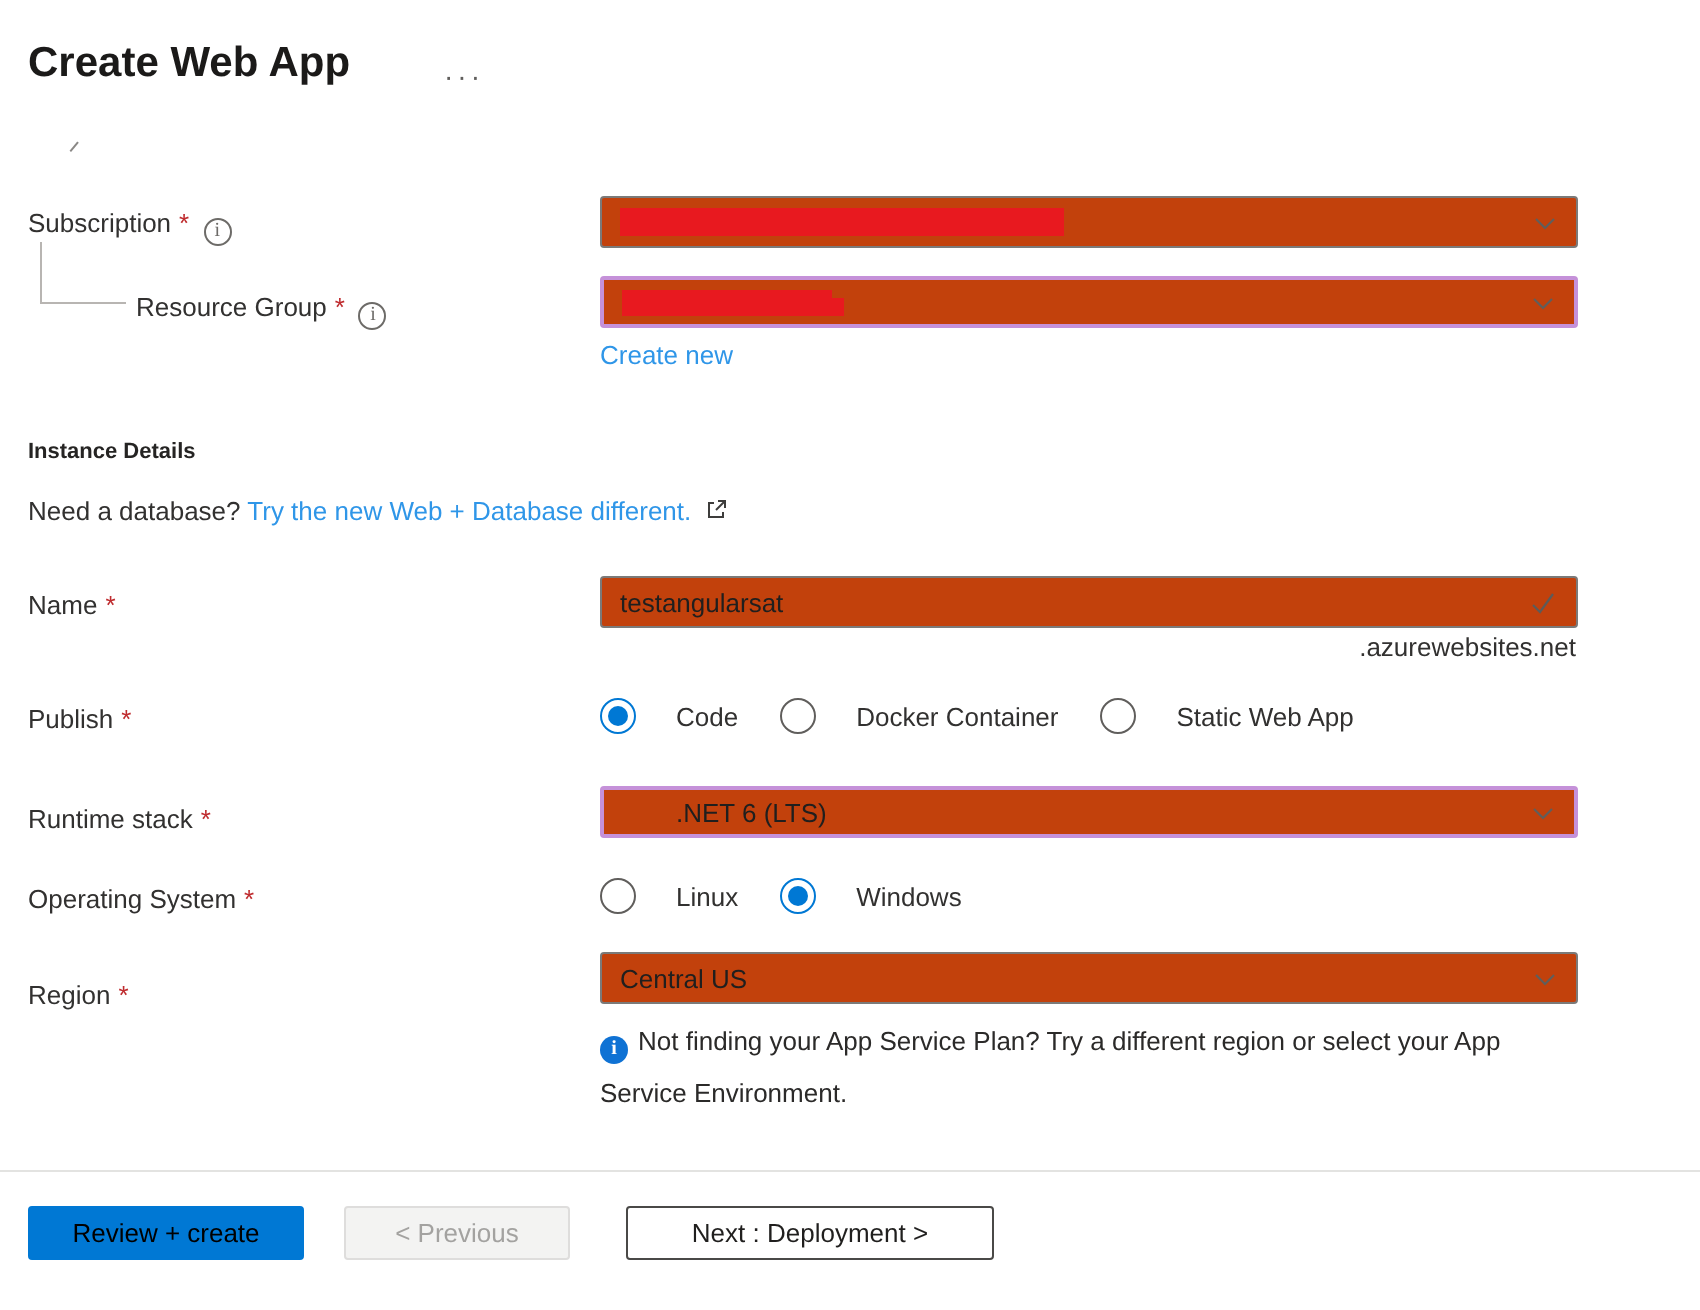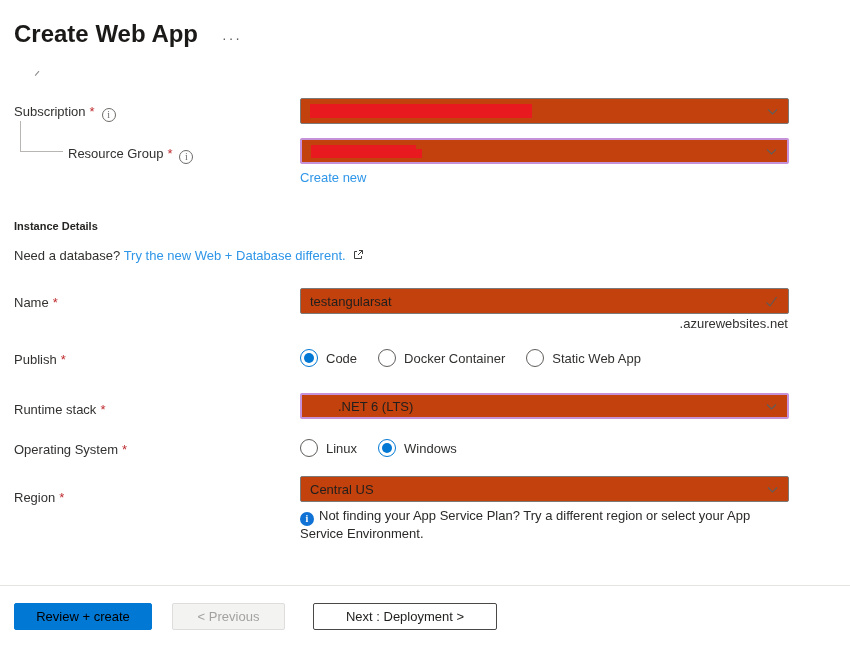--- a/index.html
+++ b/index.html
@@ -1,21 +1,21 @@
 <!DOCTYPE html>
 <html><head>
 <meta charset="utf-8">
 <style>
   * { margin:0; padding:0; box-sizing:border-box; }
   html,body { background:#ffffff; }
   body { font-family:"Liberation Sans", sans-serif; color:#323130; }
   #app { position:relative; width:850px; height:655px; background:#fff; overflow:hidden; font-size:13px; }
   .abs { position:absolute; }
 
-  .page-title { font-size:24px; font-weight:600; color:#1b1a19; }
+  .page-title { font-size:21px; font-weight:600; color:#1b1a19; }
   .more-btn { color:#605e5c; font-size:14px; letter-spacing:2px; cursor:pointer; line-height:14px; }
 
   .lbl { font-size:13px; color:#323130; white-space:nowrap; }
   .req { color:#bf2c2f; margin-left:4px; }
   .info-o { display:inline-block; width:14px; height:14px; border:1px solid #6d6b68; border-radius:50%;
             color:#6d6b68; font-size:10px; line-height:12px; text-align:center; margin-left:7px;
             vertical-align:-2px; font-family:"Liberation Serif", serif; cursor:default; }
 
   .field { position:absolute; left:300px; width:489px; height:26px; border:1px solid #7b7a79; border-radius:2px;
            background:#c2410c; display:flex; align-items:center; padding:0 9px; font-size:13px; color:#201f1e; }
@@ -24,28 +24,28 @@
   .redact { background:#e8191f; position:relative; }
   .redact .step { position:absolute; right:-6px; bottom:0; width:7px; height:9px; background:#e8191f; }
 
   .tree { border-left:1px solid #b8b5b2; border-bottom:1px solid #b8b5b2; }
 
   .link { color:#2f96e8; cursor:pointer; text-decoration:none; }
 
   .section-h { font-weight:700; color:#252423; font-size:11px; }
 
   .radio-row { display:flex; align-items:center; gap:21px; height:20px; }
-  .radio { display:flex; align-items:center; gap:8px; cursor:pointer; }
+  .radio { display:flex; align-items:center; gap:20px; cursor:pointer; }
   .rb { width:18px; height:18px; border:1px solid #605e5c; border-radius:50%; background:#fff; flex:0 0 auto; position:relative; }
   .rb.checked { border-color:#0078d4; }
   .rb.checked::after { content:""; position:absolute; inset:3px; background:#0078d4; border-radius:50%; }
 
   .suffix { color:#323130; font-size:13px; }
 
-  .hint { line-height:16px; color:#2b2a29; font-size:13px; }
+  .hint { line-height:26px; color:#2b2a29; font-size:13px; }
   .info-f { display:inline-flex; width:14px; height:14px; border-radius:50%; background:#0f72d4; color:#fff;
             font-size:10px; font-weight:bold; align-items:center; justify-content:center;
             font-family:"Liberation Serif", serif; vertical-align:-2px; margin-right:5px; }
 
   .divider { height:1px; background:#e3e3e1; width:850px; left:0; }
 
   .btn { height:27px; border-radius:2px; font-size:13px; display:flex; align-items:center; justify-content:center;
          cursor:pointer; border:1px solid transparent; font-family:"Liberation Sans", sans-serif; }
   .btn.primary { background:#0078d4; color:#000000; font-weight:400; border-color:#0078d4; }
   .btn.disabled { background:#f3f3f2; color:#a3a2a0; border-color:#dedddc; cursor:default; }

